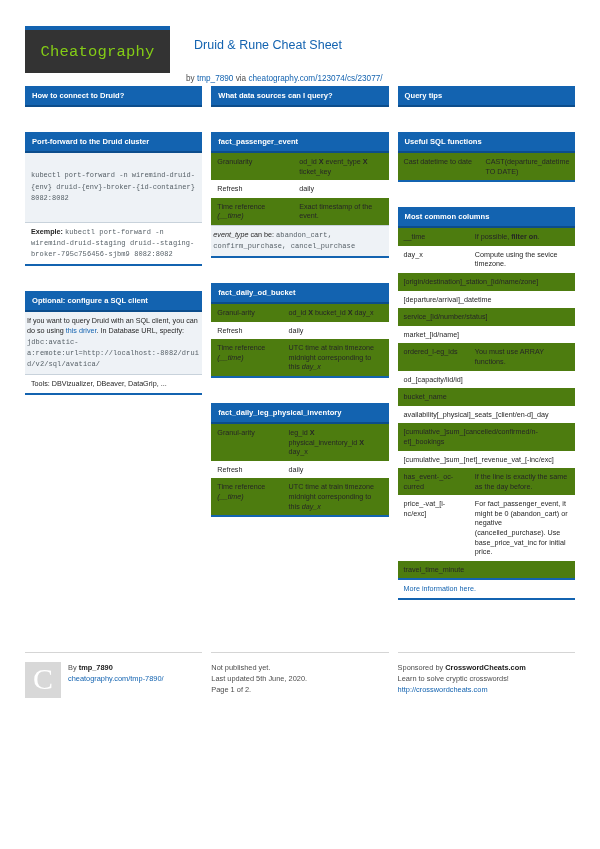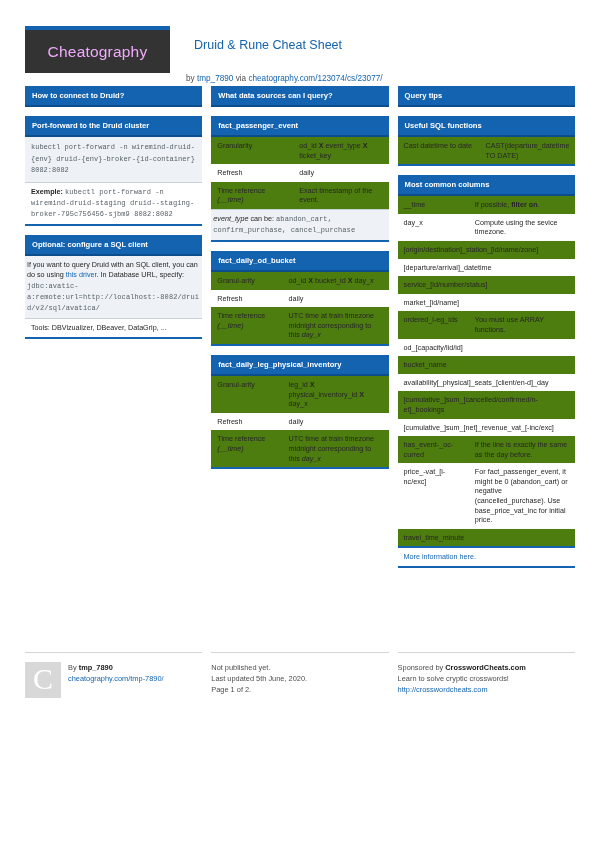--- a/index.html
+++ b/index.html
@@ -12,39 +12,39 @@
 
   
   .masthead{display:flex;align-items:flex-start;padding:26px 0 0 25px;}
   .logo{
     width:145px;height:47px;background:#333333;
     border-top:4px solid #1363b0;
     display:flex;align-items:center;justify-content:center;
     box-sizing:border-box;flex:0 0 auto;
   }
   .logo-text{
-    color:#f0abfc;font-family:Liberation Sans, sans-serif;
+    color:#84cc16;font-family:Liberation Mono, monospace;
     font-size:15.5px;letter-spacing:.2px;
   }
   .title-block{margin-left:16px;padding-top:4px;}
   .sheet-title{
     color:#1363b0;font-size:12.5px;font-weight:400;line-height:15px;margin:8px;
   }
   .byline{font-size:8.2px;color:#4d4d4d;line-height:12px;margin-top:20px;}
   .byline a{color:#1363b0;text-decoration:none;}
 
   
   .columns{
     position:absolute;top:86px;left:25px;width:550px;
     display:flex;gap:9px;align-items:flex-start;
   }
   .col{width:177.3px;flex:0 0 auto;}
 
   
-  .block{margin-bottom:9px;}
+  .block{margin-bottom:25px;}
   .block-title{
     background:#1363b0;color:#ffffff;
     font-size:7.6px;font-weight:bold;
     padding:5px 6px 5px 7px;line-height:9px;
     border-bottom:2px solid #0c4d8c;
   }
   .block-title.plain{border-bottom:2px solid #0c4d8c;}
   .block-body{border-bottom:2px solid #1363b0;}
 
   table.kv{width:100%;border-collapse:collapse;table-layout:fixed;}
@@ -55,21 +55,21 @@
   }
   table.kv tr.alt td{background:#4d7c0f;}
   td.k{width:40%;}
   td.k.narrow{width:34%;}
   td.v{width:auto;}
   td.full{width:100%;}
 
   .mono{font-family:"Liberation Mono", monospace;font-size:7px;color:#555f66;
         line-height:11px;letter-spacing:.1px;word-wrap:break-word;}
   .mono-blk{
-    padding:5px 6px;line-height:11.5px;
+    padding:17px 6px;line-height:11.5px;
     font-family:"Liberation Mono", monospace;font-size:7px;
     color:#555f66;background:#eef2f6;word-wrap:break-word;
   }
   .note{padding:4px 6px;font-size:7.2px;line-height:10px;color:#262626;background:#ffffff;}
   .note2{padding:4px 2px;font-size:7.2px;line-height:10.5px;color:#262626;background:#eef2f6;}
   .b{font-weight:bold;}
   .i{font-style:italic;}
   a.lnk{color:#1363b0;text-decoration:none;}
   .sep-line{border-top:1px solid #c8d2db;}
 

